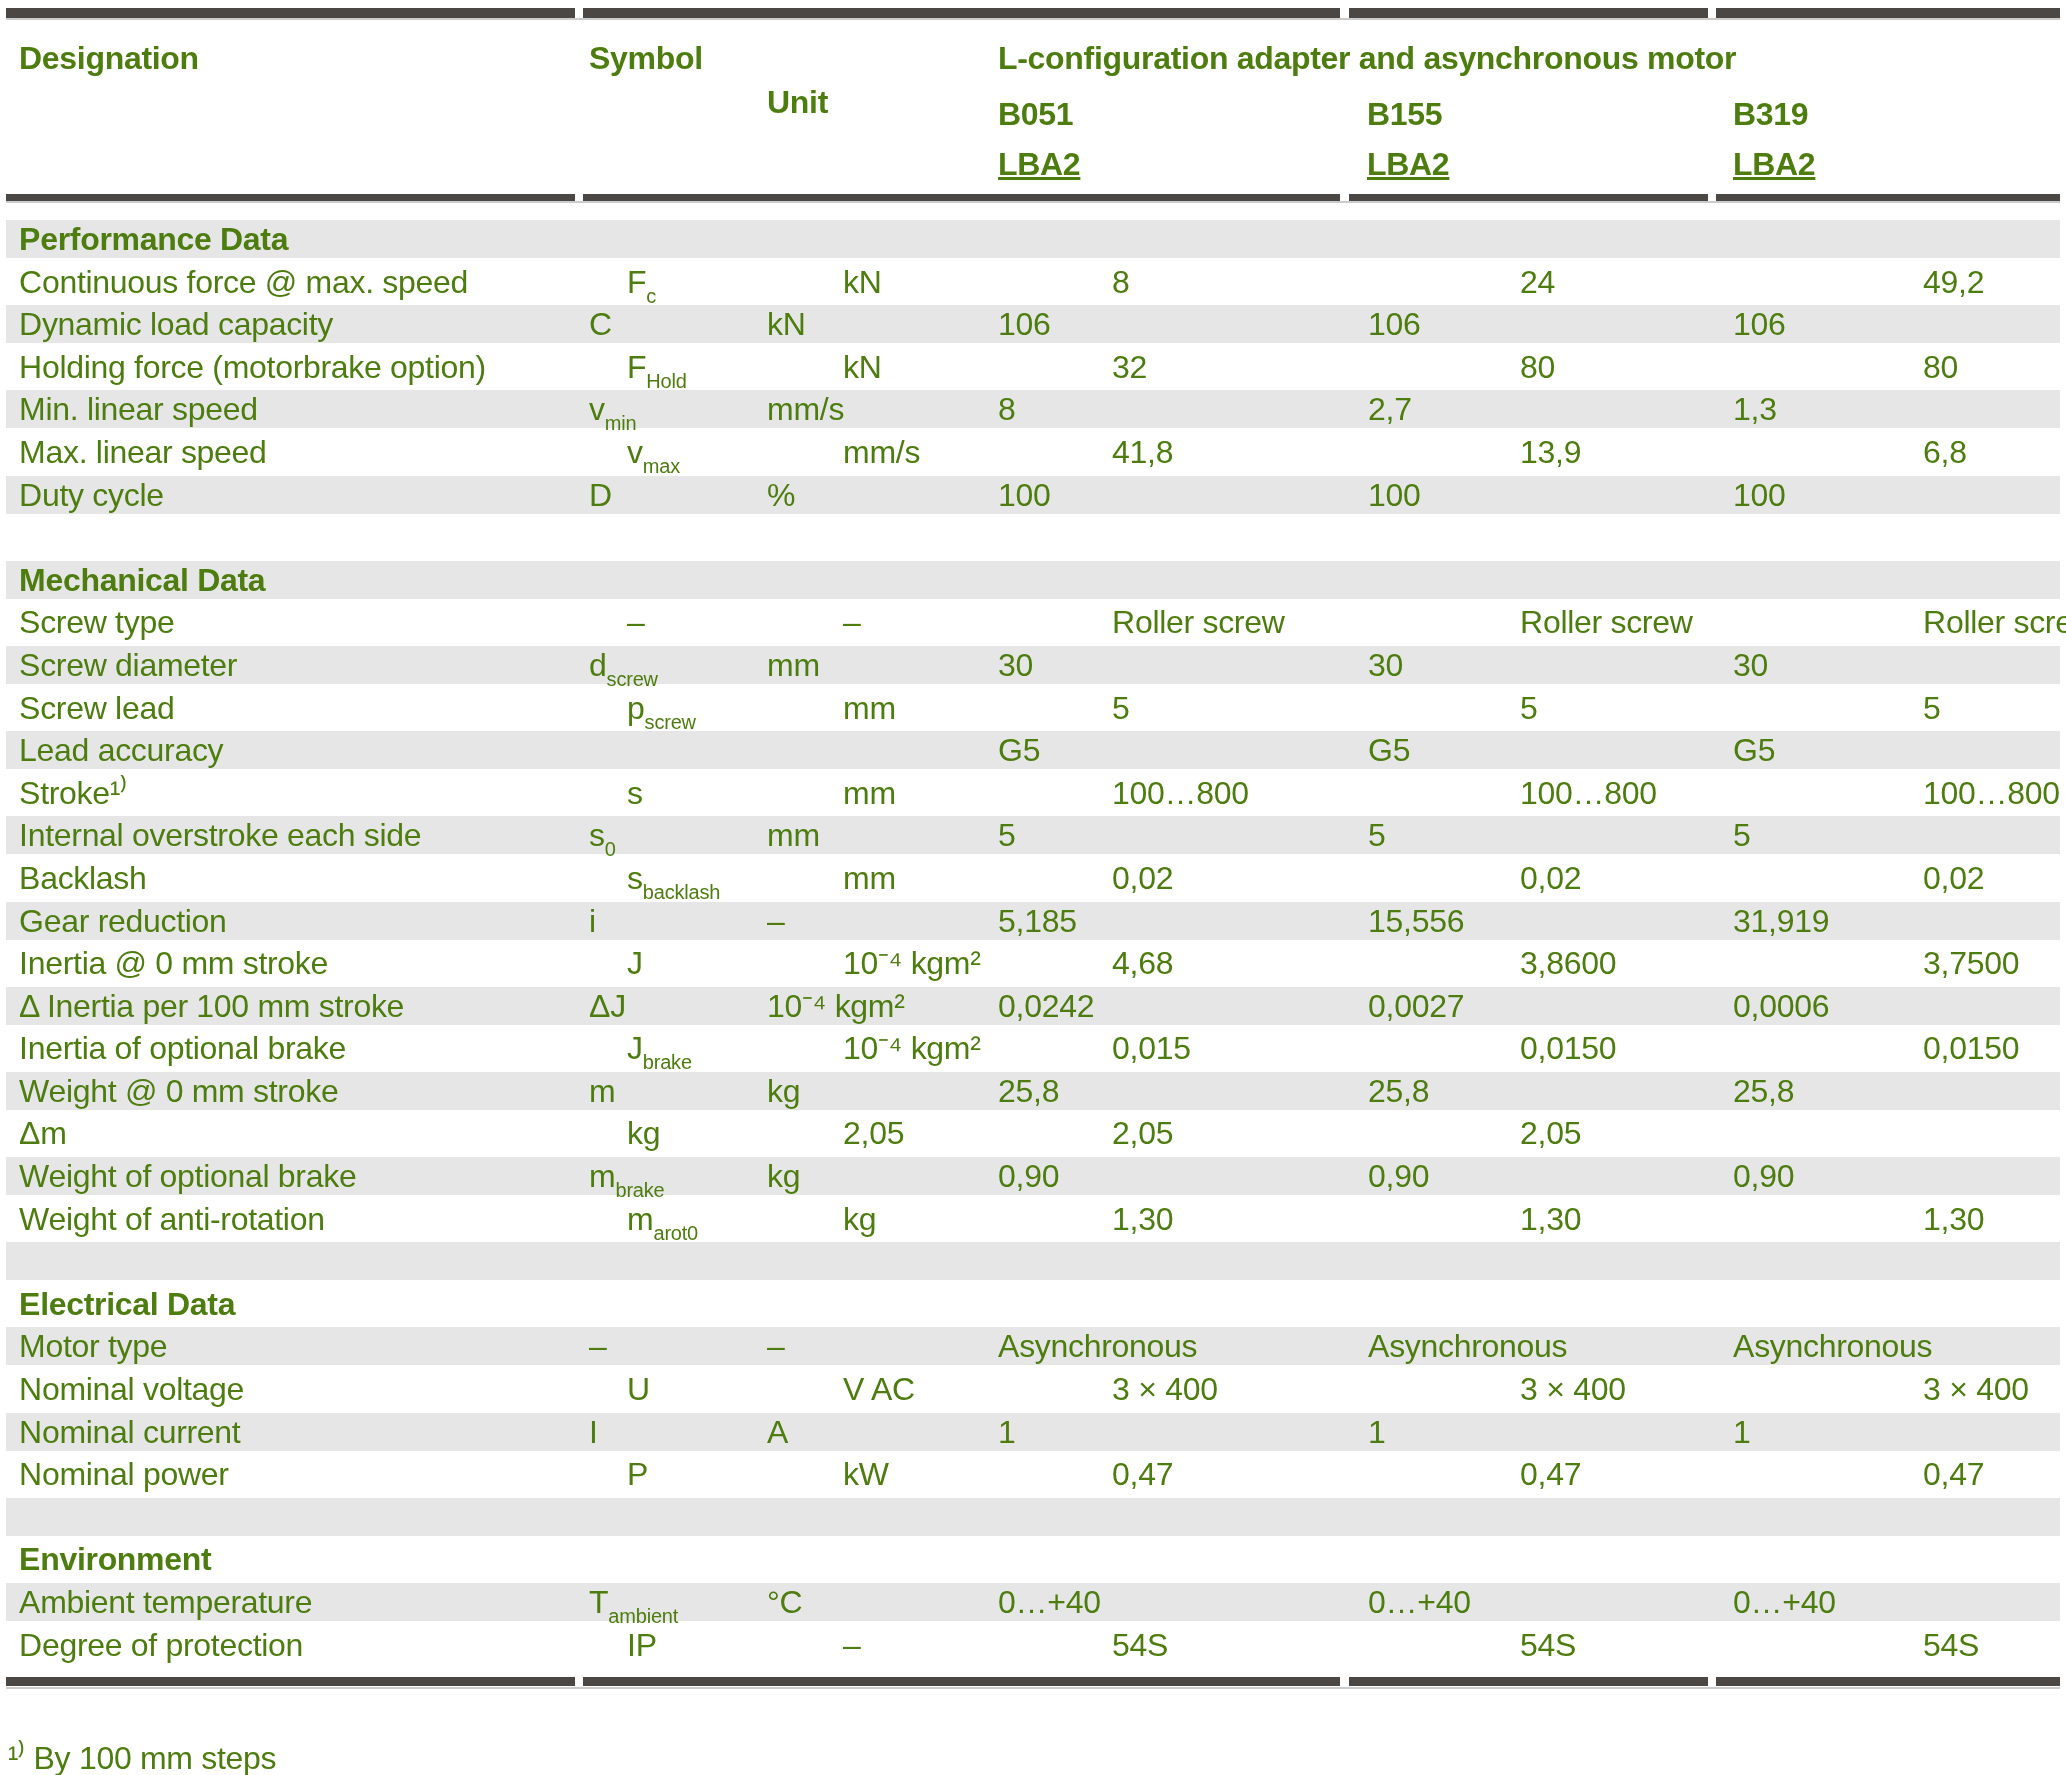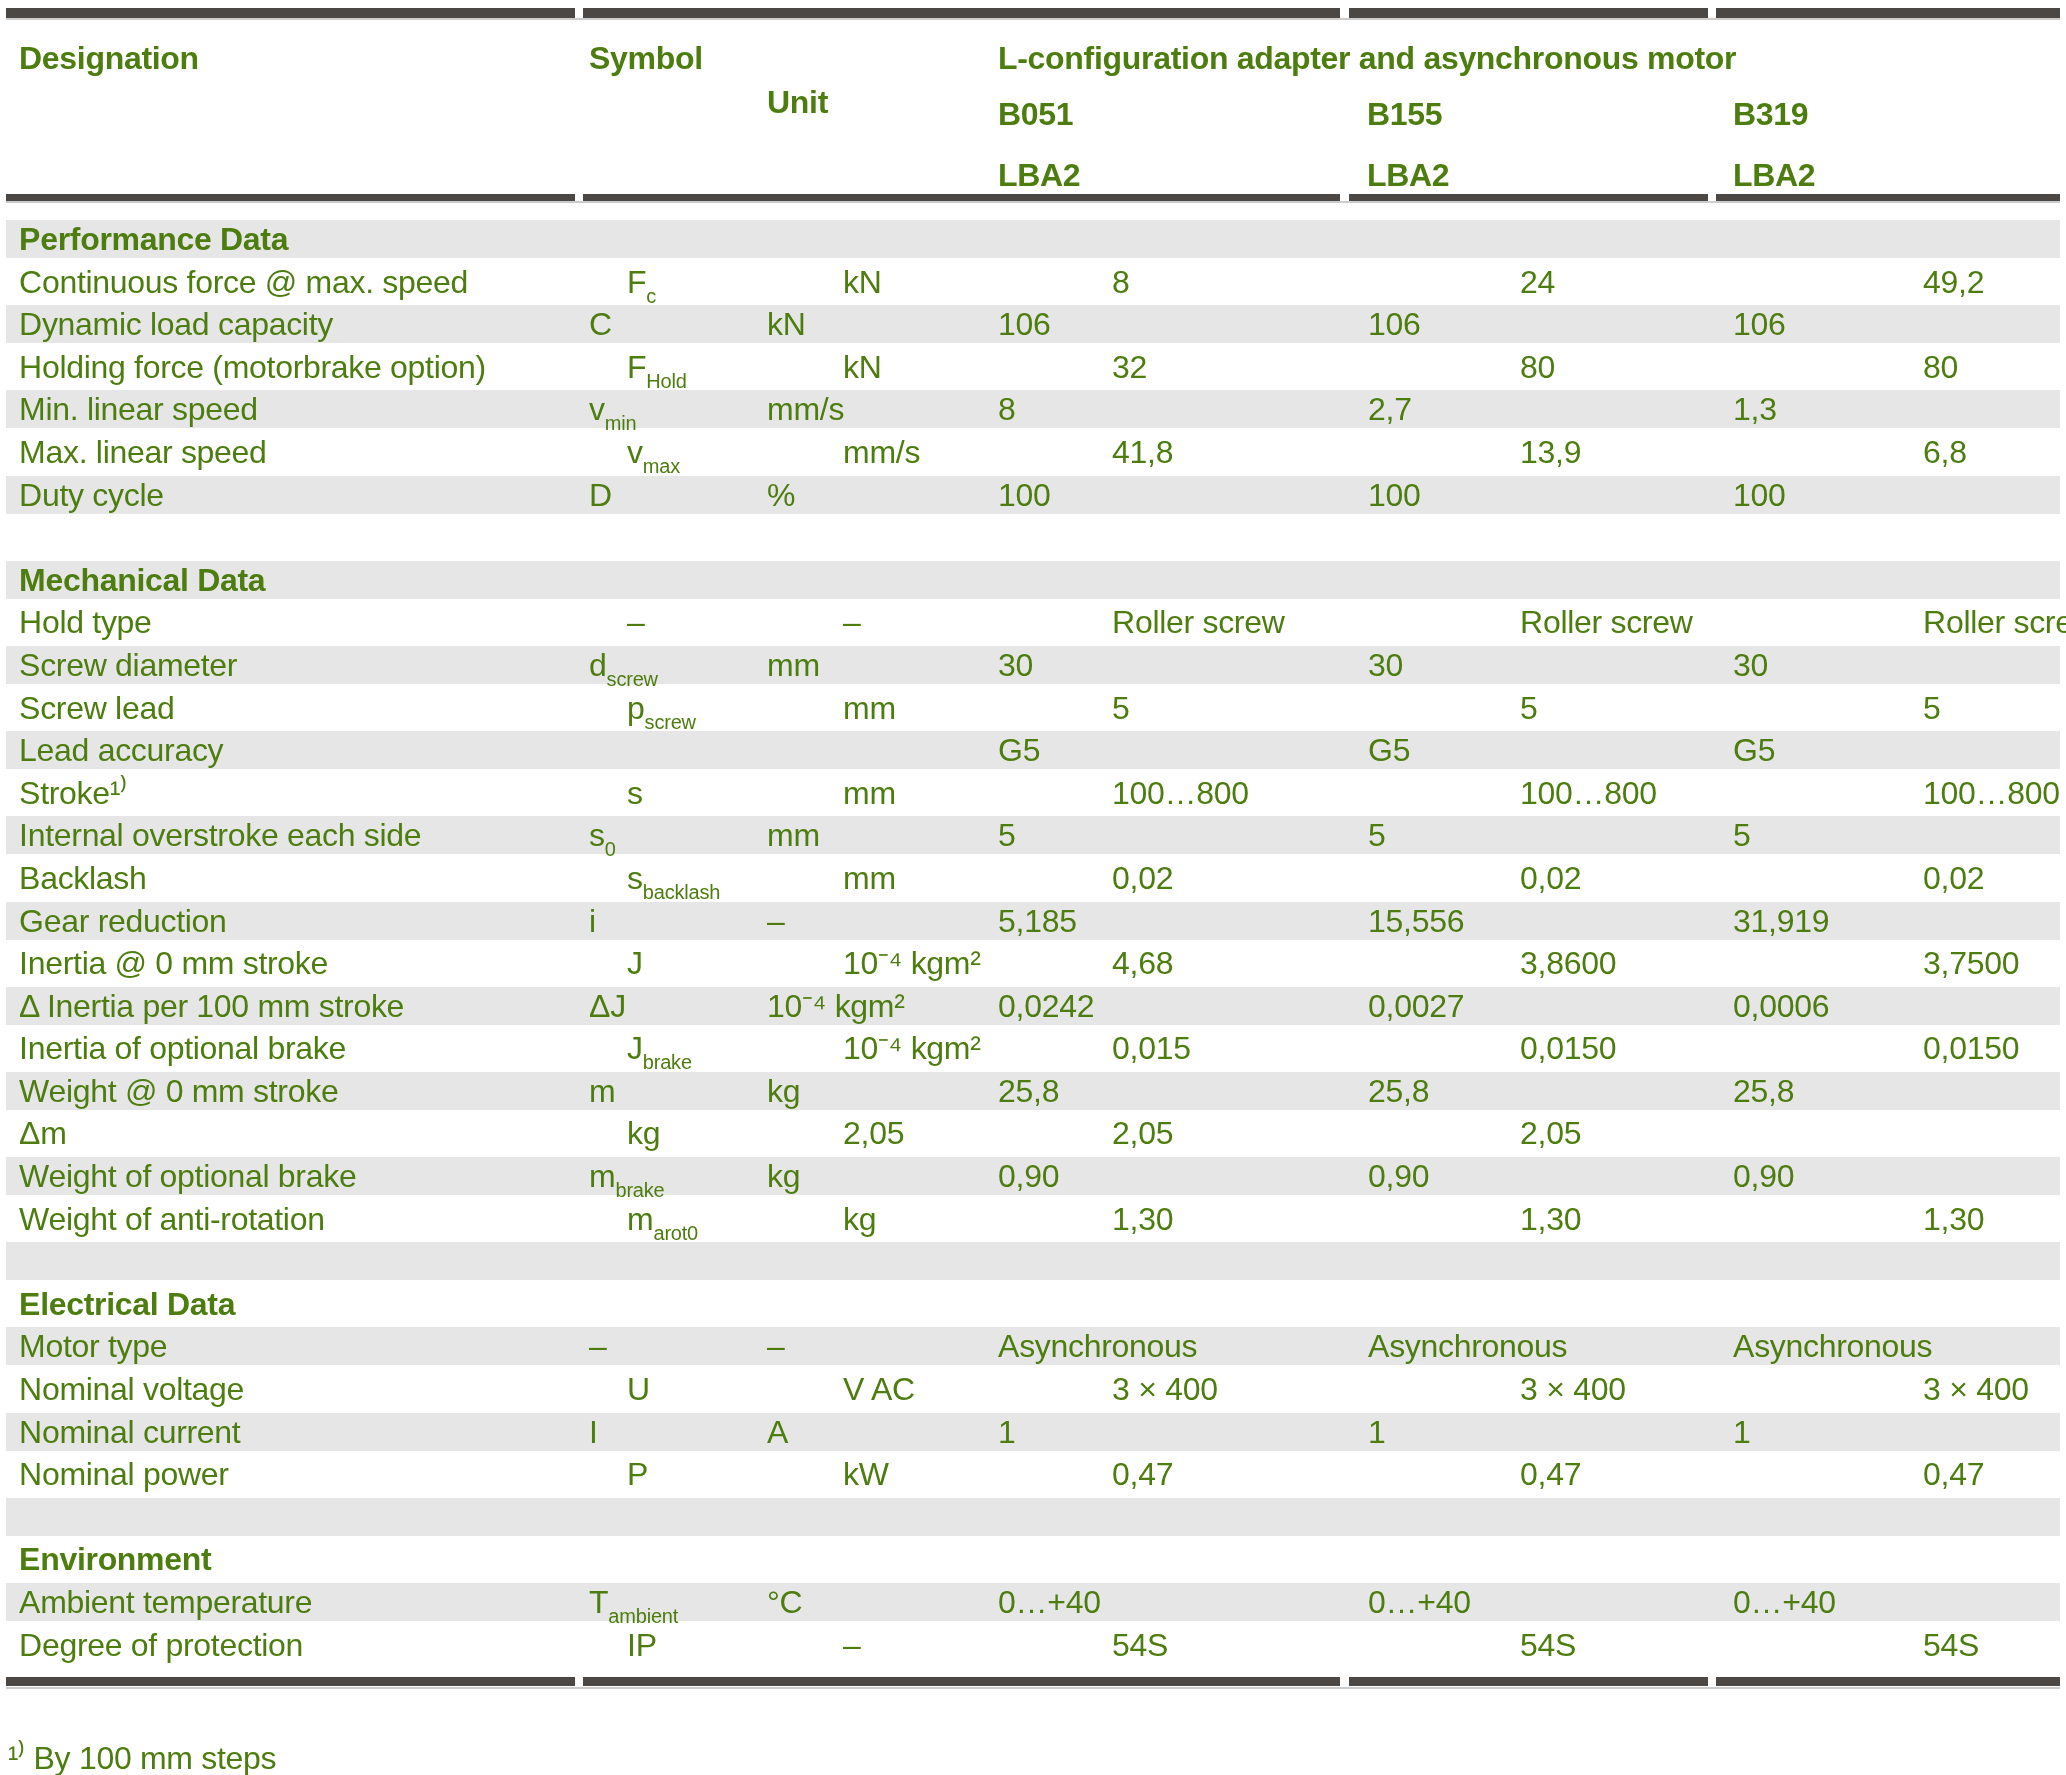--- a/index.html
+++ b/index.html
@@ -17,21 +17,21 @@
   #rule-top-shadow{top:17.6px;}
   #rule-head{top:194px;height:6.9px;}
   #rule-head-shadow{top:201px;}
   #rule-bottom{top:1677px;height:9.2px;}
   #rule-bottom-shadow{top:1687px;}
 
   
   .hdr span{position:absolute;font-weight:bold;font-size:32px;line-height:37px;white-space:nowrap;}
   .h-line1{top:40px;}
   .h-line2{top:96px;}
-  .h-line3{top:157px;}
+  .h-line3{top:146px;text-decoration:underline;}
   .c-desig{left:19px;}
   .c-sym{left:589px;}
   .c-unit{left:767px;margin-top:44px;}
   .c-m1{left:998px;}
   .c-m2{left:1367px;}
   .c-m3{left:1733px;}
 
   
   #rows{position:absolute;top:220px;left:6.1px;width:2054px;}
   .row{display:grid;grid-template-columns:570px 178px 231px 370px 365px 1fr;
@@ -132,21 +132,21 @@
         <div class="cell">%</div>
         <div class="cell">100</div>
         <div class="cell">100</div>
         <div class="cell">100</div>
       </div>
       <div class="row white"></div>
       <div class="row gray section">
         <div class="cell">Mechanical Data</div>
       </div>
       <div class="row white">
-        <div class="cell">Hold type</div>
+        <div class="cell">Screw type</div>
         <div class="cell"><span>–</span></div>
         <div class="cell">–</div>
         <div class="cell">Roller screw</div>
         <div class="cell">Roller screw</div>
         <div class="cell">Roller screw</div>
       </div>
       <div class="row gray">
         <div class="cell">Screw diameter</div>
         <div class="cell"><span>d</span><sub>screw</sub></div>
         <div class="cell">mm</div>

